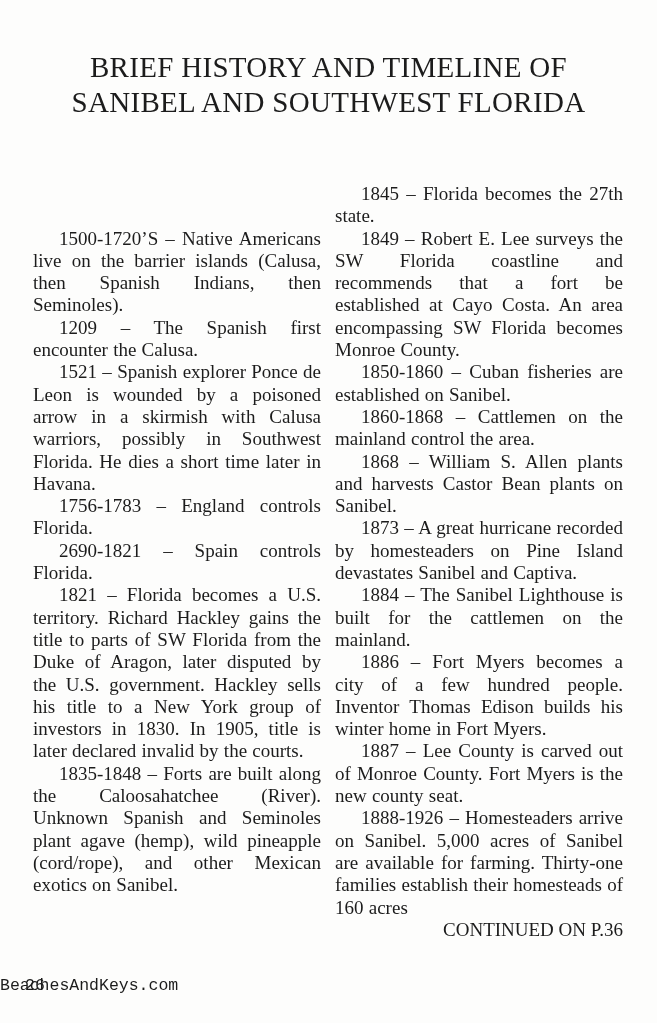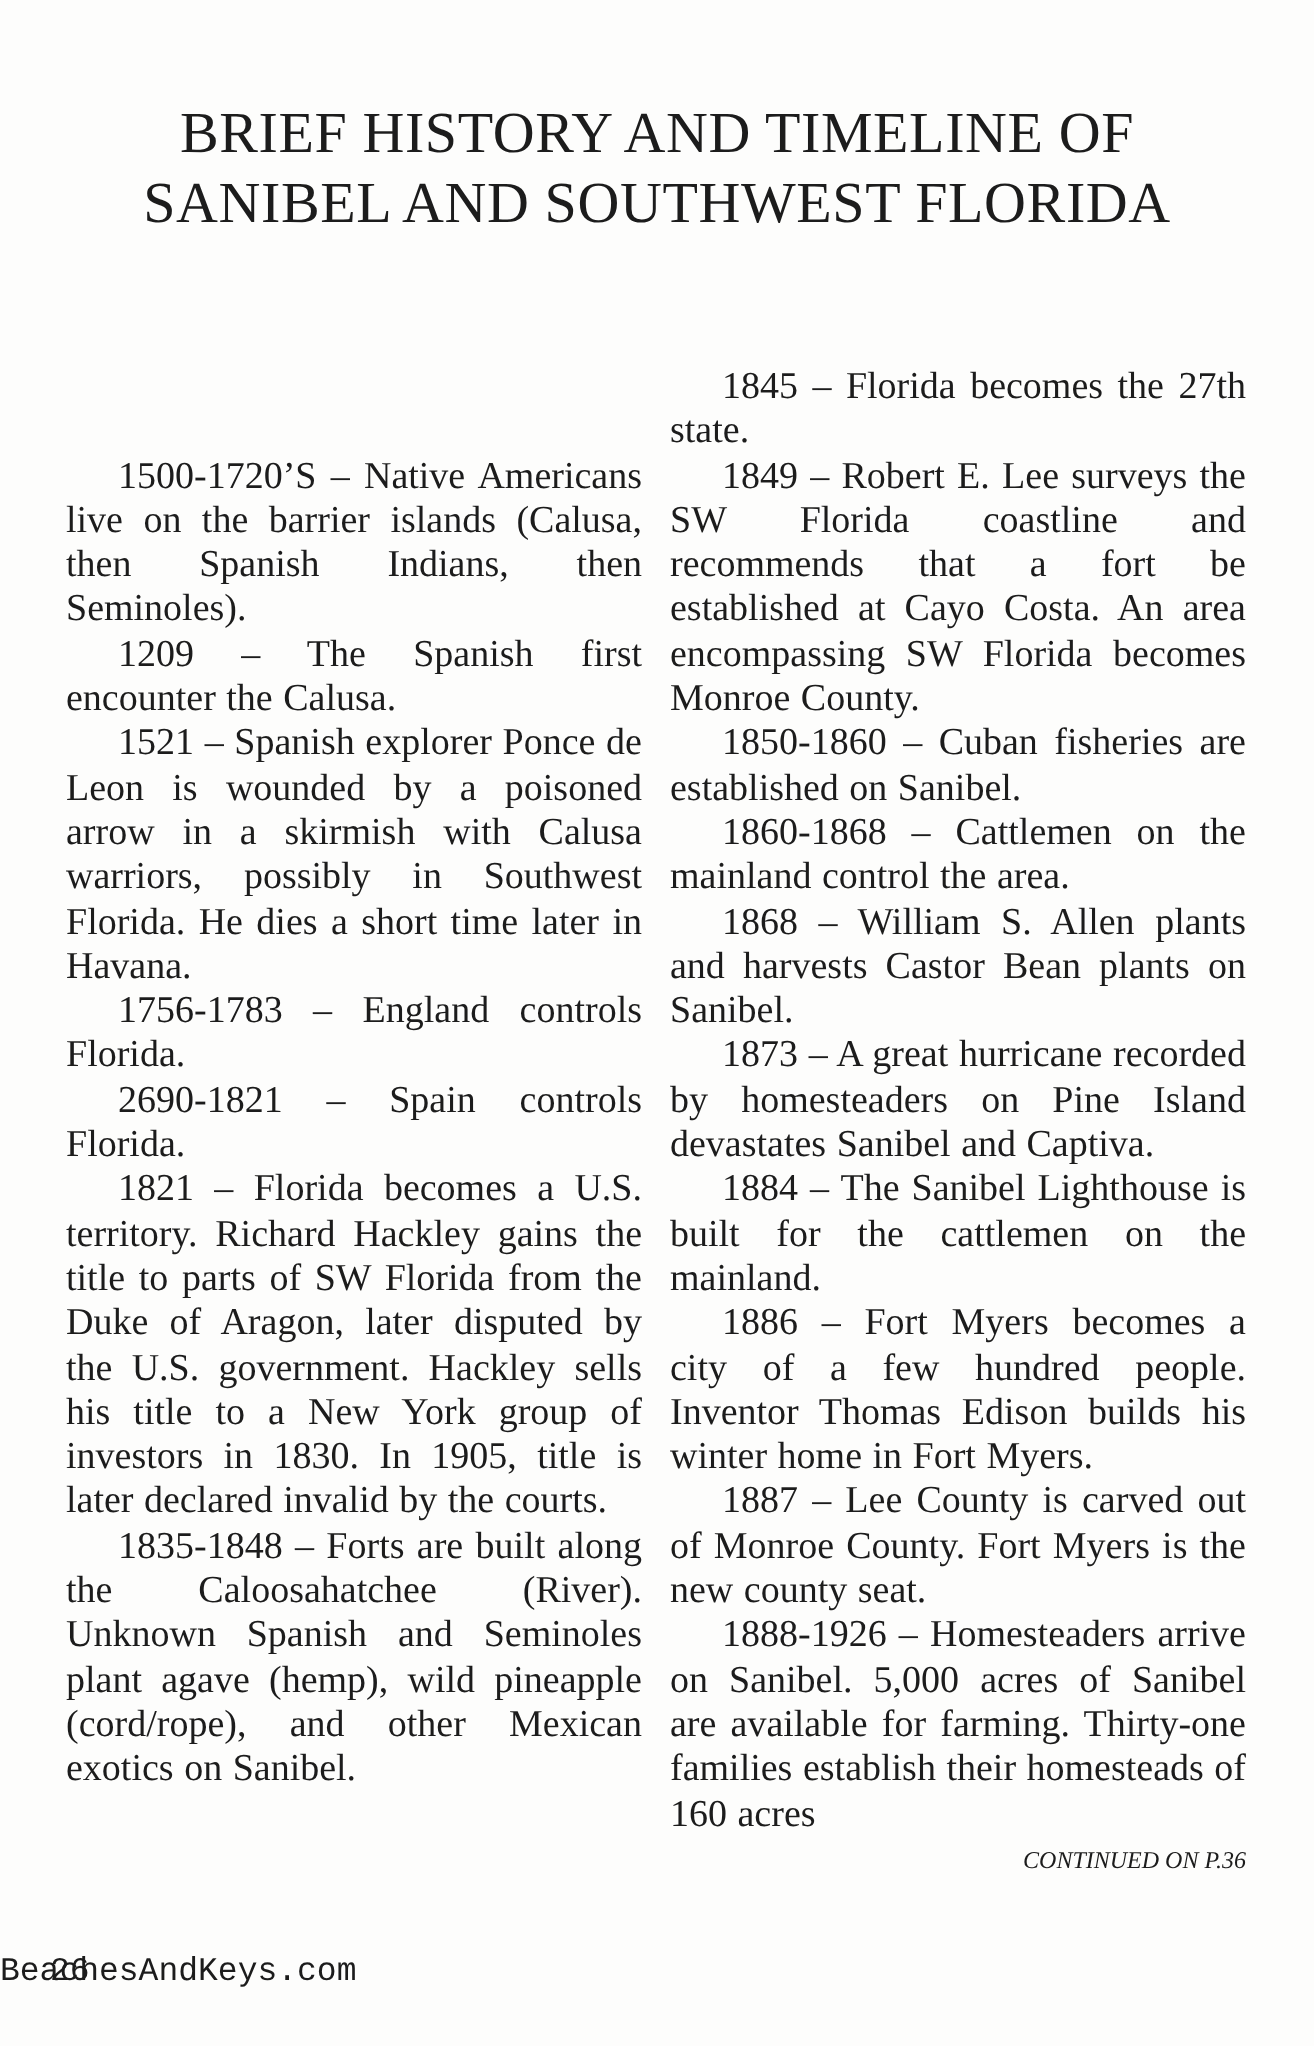--- a/index.html
+++ b/index.html
@@ -40,22 +40,21 @@
   .col p {
     margin: 0;
     text-align: justify;
     text-indent: 26px;
     font-size: 19px;
     line-height: 22.3px;
     word-spacing: 0.5px;
   }
   .continued {
     text-align: right;
-    font-style: italic;
-    font-size: 12px;
+    font-size: 19px;
     line-height: 22.3px;
   }
   .footer {
     position: absolute;
     left: 0;
     right: 0;
     bottom: 27px;
     height: 20px;
     font-size: 16.5px;
     line-height: 20px;

